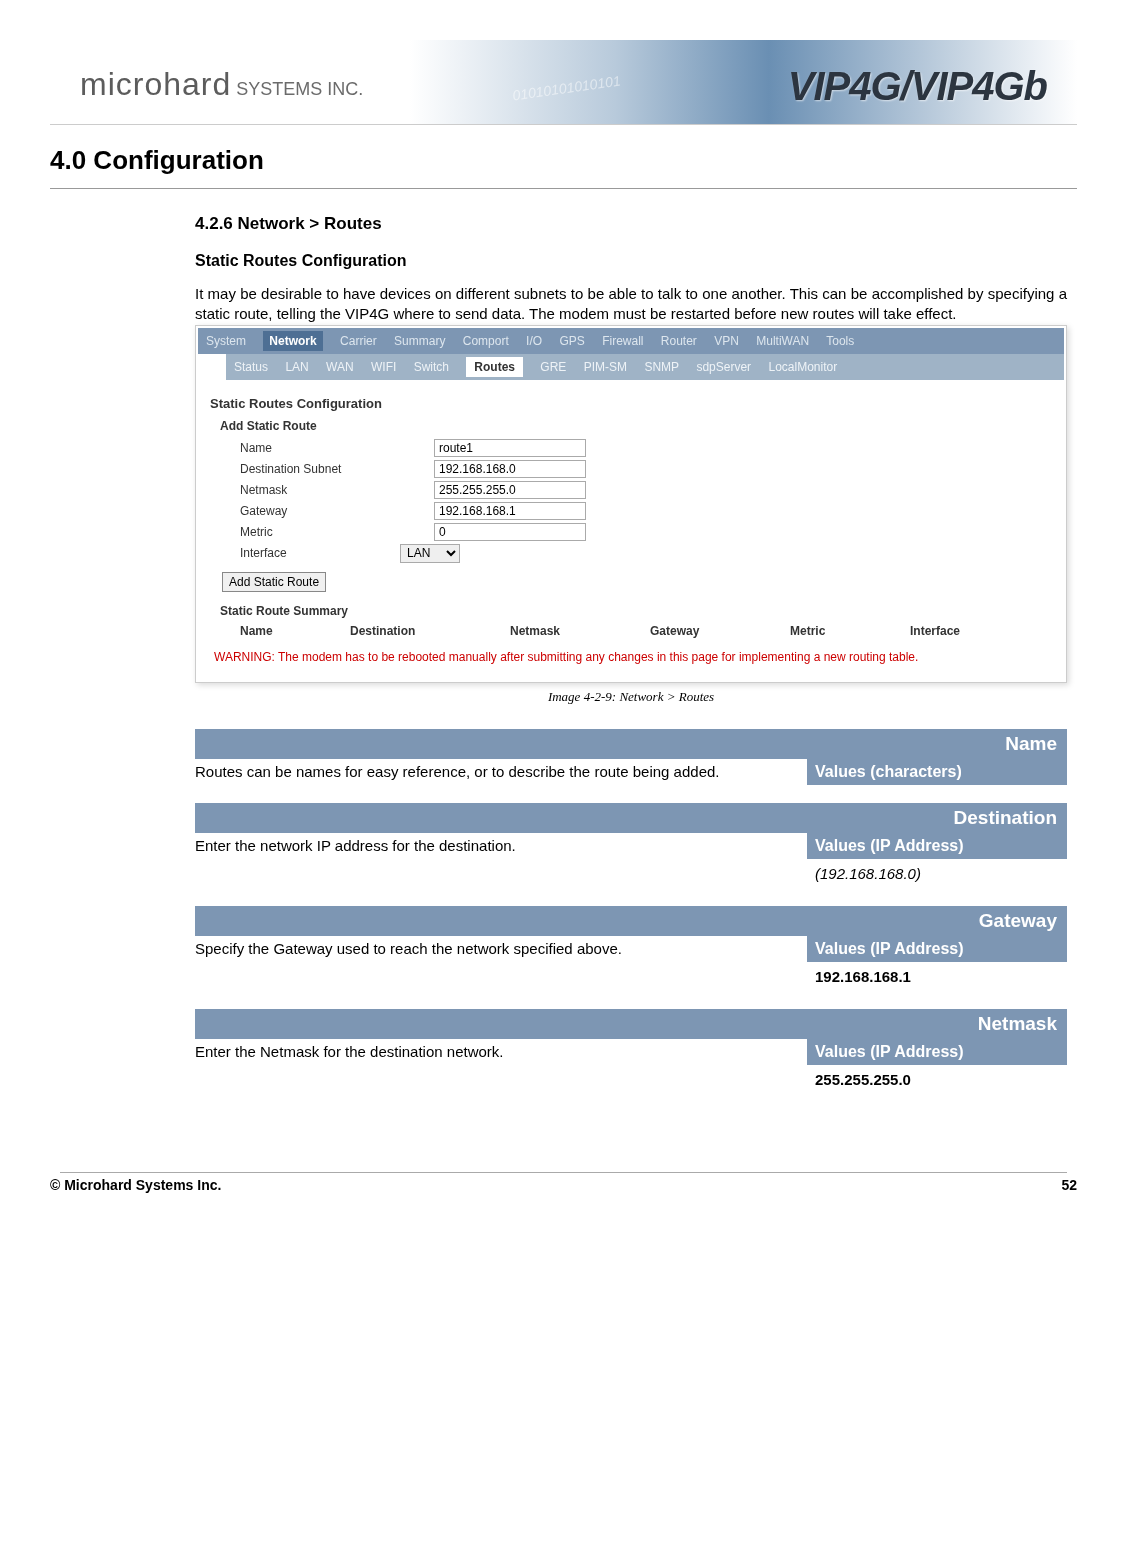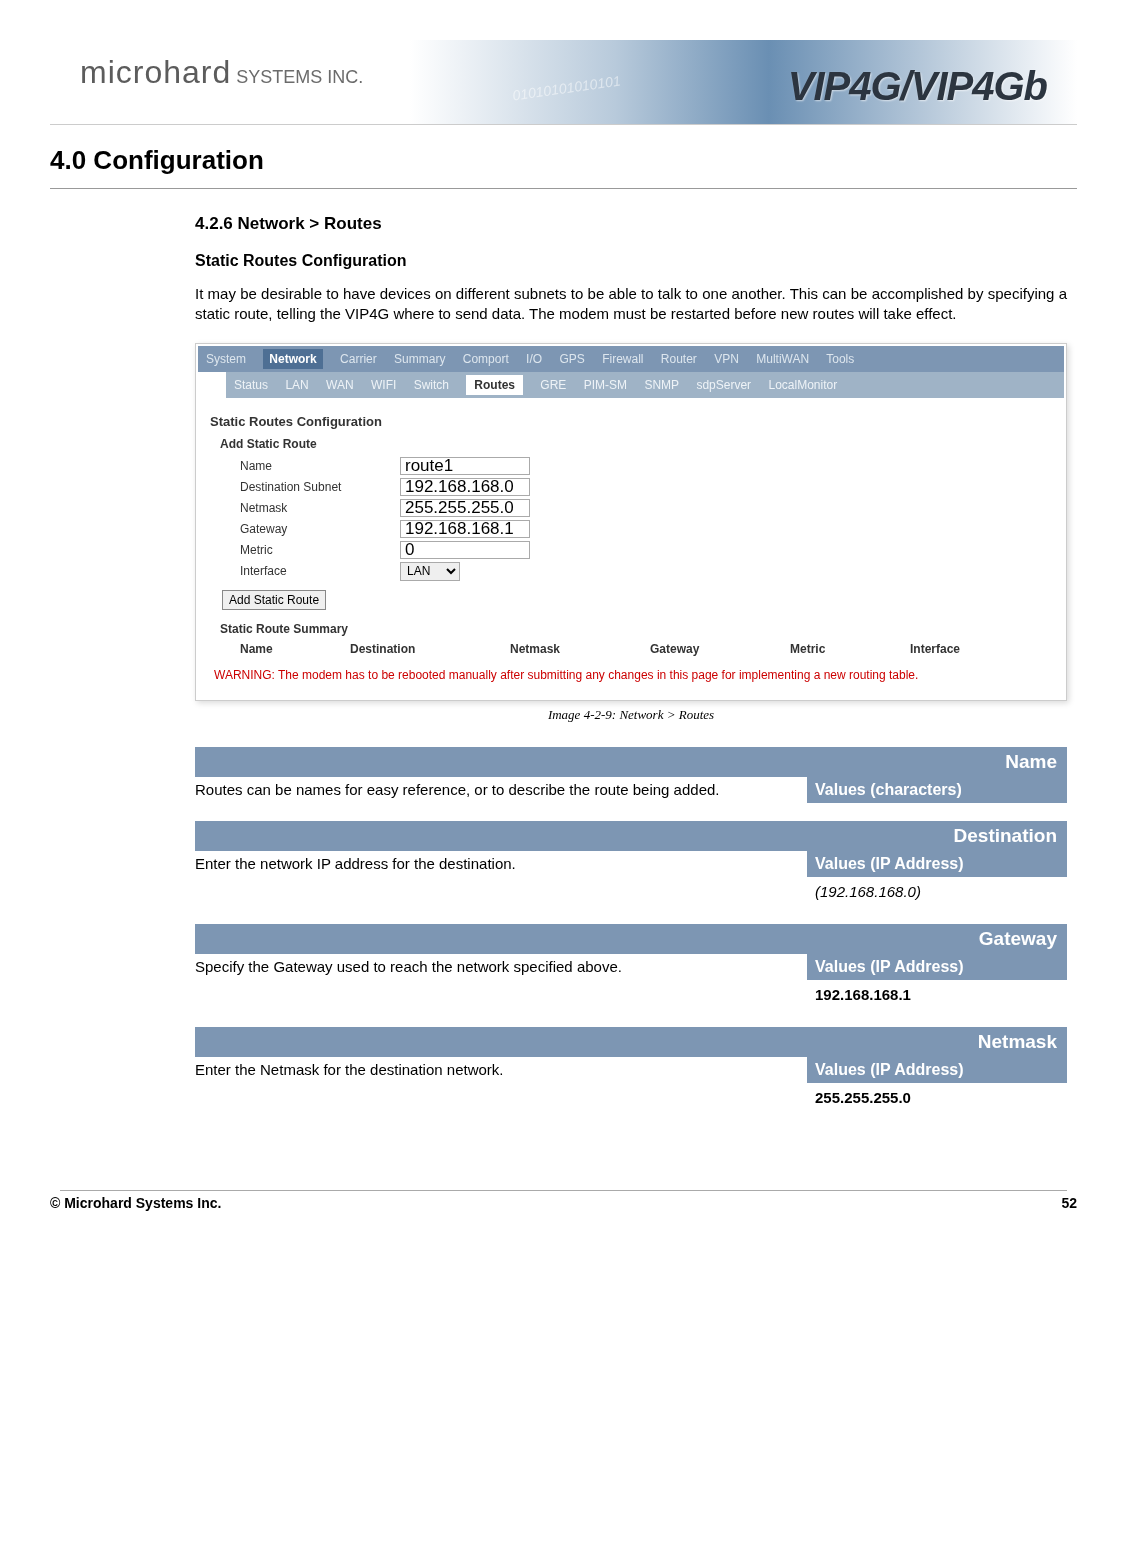--- a/index.html
+++ b/index.html
@@ -7,49 +7,49 @@
   .page { padding: 40px 50px 20px 50px; }
 
   
   .banner {
     position: relative;
     height: 85px;
     background: linear-gradient(90deg, #fff 0%, #fff 35%, #b8cadb 55%, #6a8fb3 70%, #fff 100%);
     border-bottom: 1px solid #ccc;
     margin-bottom: 8px;
   }
-  .brand-left { position:absolute; left:30px; top:14px; font-size:32px; color:#5c5c5c; }
+  .brand-left { position:absolute; left:30px; top:26px; font-size:32px; color:#5c5c5c; }
   .brand-left .bold { font-weight: normal; letter-spacing:1px;}
   .brand-left .light { font-size:18px; color:#6b6b6b;}
   .brand-right { position:absolute; right:30px; top:24px; font-size:40px; font-weight:bold; color:#2c3540; font-style:italic; letter-spacing:-1px; text-shadow:1px 1px 2px rgba(255,255,255,0.6);}
   .binary { position:absolute; left:45%; top:40px; font-size:14px; color:rgba(255,255,255,0.5); font-style:italic; transform:rotate(-8deg);}
 
   h1.section-title { font-size:26px; font-weight:bold; margin:20px 0 12px 0;}
   hr.title-rule { border:none; border-top:1px solid #999; margin-bottom:25px;}
 
   .content { margin-left:145px; margin-right:10px; }
 
   h3.sub { font-size:17px; font-weight:bold; margin-bottom:18px;}
   h4.sub2 { font-size:16px; font-weight:bold; margin-bottom:14px;}
-  p.body-text { font-size:15px; line-height:1.35; text-align:justify; margin-bottom:18px;}
+  p.body-text { font-size:15px; line-height:1.35; text-align:justify; }
 
   
   .screenshot { border:1px solid #ccc; background:#fff; box-shadow:2px 2px 6px rgba(0,0,0,0.15); padding:2px; margin-bottom:4px;}
   .nav1 { background:#7d96b3; padding:6px 8px; font-size:12px; color:#dde6ee;}
   .nav1 span { margin-right:14px; cursor:pointer;}
   .nav1 .active { background:#4e6f94; color:#fff; padding:3px 6px; font-weight:bold;}
   .nav2 { background:#9fb3c6; padding:6px 8px; font-size:12px; color:#eef3f7;margin-left:28px;}
   .nav2 span { margin-right:14px; cursor:pointer;}
   .nav2 .active { background:#fff; color:#333; padding:3px 8px; font-weight:bold;}
   .shot-body { padding:10px 12px 14px 12px; font-size:12px; color:#333;}
   .shot-h { font-weight:bold; margin:6px 0 8px 0; font-size:13px;}
   .shot-sub { font-weight:bold; margin:4px 0 6px 10px; font-size:12px;}
   .frow { display:flex; align-items:center; margin:3px 0 3px 30px;}
   .flabel { width:160px; font-size:12px;}
-  .finput { border:1px solid #aaa; padding:1px 4px; font-size:17px; width:130px; height:18px; background:#fff;}
+  .finput { border:1px solid #aaa; padding:1px 4px; font-size:12px; width:152px; height:18px; background:#fff;margin-left:34px;}
   .fsel { border:1px solid #aaa; padding:0 2px; font-size:12px; width:60px; height:19px; background:#efefef;}
   .btn { border:1px solid #888; background:#f0f0f0; padding:2px 6px; font-size:12px; margin:6px 0 8px 12px; cursor:pointer;}
   .tbl-head { display:flex; font-weight:bold; font-size:12px; margin:6px 0 2px 30px;}
   .tbl-head span:nth-child(1){width:110px;}
   .tbl-head span:nth-child(2){width:160px;}
   .tbl-head span:nth-child(3){width:140px;}
   .tbl-head span:nth-child(4){width:140px;}
   .tbl-head span:nth-child(5){width:120px;}
   .tbl-head span:nth-child(6){width:100px;}
   .warn { color:#c00; font-size:12px; margin:12px 0 2px 4px;}

